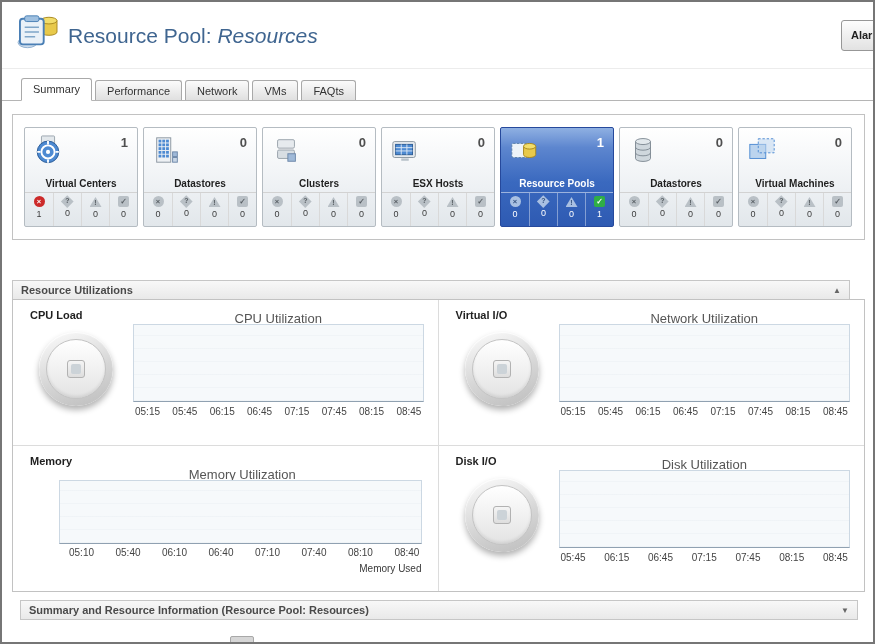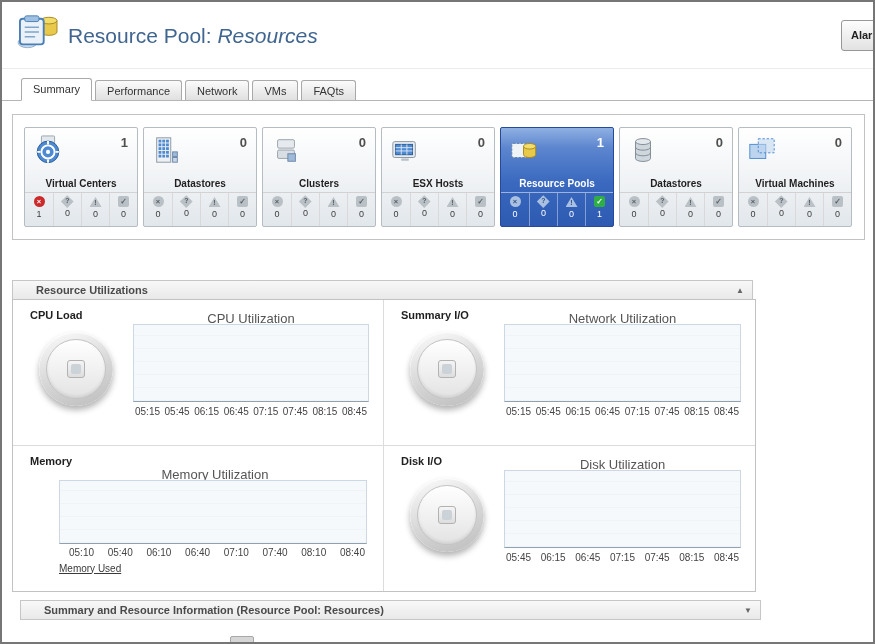--- a/index.html
+++ b/index.html
@@ -57,48 +57,48 @@
   .st-normal span{font-size:8px;line-height:11px;}
   .st-normal.on{background:#2f9e3f;}
   .tile.selected .st{background:#a9c0e2;}
   .tile.selected .st span{color:#34517f;}
   .tile.selected .st-normal.on{background:#2fae46;}
   .tile.selected .st-normal.on span{color:#fff;}
   .st-count{margin-top:2px;text-align:center;font-size:9px;color:#3c3c3c;}
   .tile.selected .st-count{color:#fff;}
 
   
-  .sect{position:absolute;left:10px;width:741px;height:20px;box-sizing:border-box;border:1px solid #c6c6c6;
+  .sect{position:absolute;left:10px;width:838px;height:20px;box-sizing:border-box;border:1px solid #c6c6c6;
         background:linear-gradient(#f8f8f8,#e9e9e9);font-size:11px;font-weight:bold;color:#4a4a4a;
-        line-height:18px;padding-left:23px;cursor:pointer;}
+        line-height:18px;padding-left:8px;cursor:pointer;}
   .sect .arrow{position:absolute;right:8px;top:1px;font-size:8px;color:#666;cursor:pointer;}
 
   
-  .quadbox{position:absolute;left:10px;top:297px;width:744px;height:293px;box-sizing:border-box;
+  .quadbox{position:absolute;left:10px;top:297px;width:853px;height:293px;box-sizing:border-box;
            border:1px solid #c2c2c2;background:#fff;display:grid;
            grid-template-columns:1fr 1fr;grid-template-rows:1fr 1fr;}
   .q{position:relative;}
   .q:nth-child(1){border-right:1px solid #dcdcdc;border-bottom:1px solid #dcdcdc;}
   .q:nth-child(2){border-bottom:1px solid #dcdcdc;}
   .q:nth-child(3){border-right:1px solid #dcdcdc;}
   .q-label{position:absolute;left:17px;top:9px;font-size:11px;font-weight:bold;color:#1f1f1f;}
   .knob{position:absolute;left:26px;top:32px;width:74px;height:74px;border-radius:50%;
         background:linear-gradient(160deg,#fdfdfd 0%,#d6d6d6 55%,#bdbdbd 100%);
         box-shadow:0 4px 6px rgba(0,0,0,.30), inset 0 1px 1px rgba(255,255,255,.9);}
   .knob-inner{position:absolute;left:7px;top:7px;width:60px;height:60px;border-radius:50%;box-sizing:border-box;
         background:linear-gradient(#ffffff,#e3e3e3);border:1px solid #c4c4c4;
         box-shadow:inset 0 -2px 3px rgba(0,0,0,.08);}
   .knob-core{position:absolute;left:50%;top:50%;transform:translate(-50%,-50%);width:16px;height:16px;
         border:1px solid #b2b2b2;border-radius:3px;background:linear-gradient(#f5f5f5,#dedede);}
   .knob-core::after{content:"";position:absolute;left:3px;top:3px;right:3px;bottom:3px;background:#ccd3d8;border-radius:2px;}
   .c-title{position:absolute;text-align:center;font-size:13px;color:#555;}
   .chart{position:absolute;box-sizing:border-box;background:#f6f9fb;border:1px solid #ccd8e3;border-bottom-color:#90a1b1;
          background-image:repeating-linear-gradient(to top, rgba(140,160,180,0.06) 0 1px, transparent 1px 13px);}
   .ticks{position:absolute;display:flex;justify-content:space-between;font-size:10px;color:#444;}
-  .c-footer{position:absolute;text-align:left;font-size:10px;color:#3a3a3a;text-decoration:underline;}
+  .c-footer{position:absolute;text-align:right;font-size:10px;color:#3a3a3a;}
   .q.gauged .c-title{left:120px;right:14px;top:11px;}
   .q.gauged .chart{left:120px;right:14px;top:24px;height:78px;}
   .q.gauged .ticks{left:122px;right:16px;top:106px;}
   .q.wide .c-title{left:50px;right:16px;top:21px;}
   .q.wide .chart{left:46px;right:16px;top:34px;height:64px;}
   .q.wide .ticks{left:56px;right:18px;top:101px;}
   .q.wide .c-footer{left:46px;right:16px;top:117px;}
 
   .partial-handle{position:absolute;left:228px;top:634px;width:22px;height:8px;background:#d6d6d6;
                   border:1px solid #a8a8a8;border-radius:2px 2px 0 0;}
@@ -419,21 +419,21 @@
           <span>05:45</span>
           <span>06:15</span>
           <span>06:45</span>
           <span>07:15</span>
           <span>07:45</span>
           <span>08:15</span>
           <span>08:45</span>
         </div>
       </div>
       <div class="q gauged">
-        <div class="q-label">Summary I/O</div>
+        <div class="q-label">Virtual I/O</div>
         <div class="knob">
           <div class="knob-inner"></div>
           <div class="knob-core"></div>
         </div>
         <div class="c-title">Network Utilization</div>
         <div class="chart"></div>
         <div class="ticks">
           <span>05:15</span>
           <span>05:45</span>
           <span>06:15</span>

